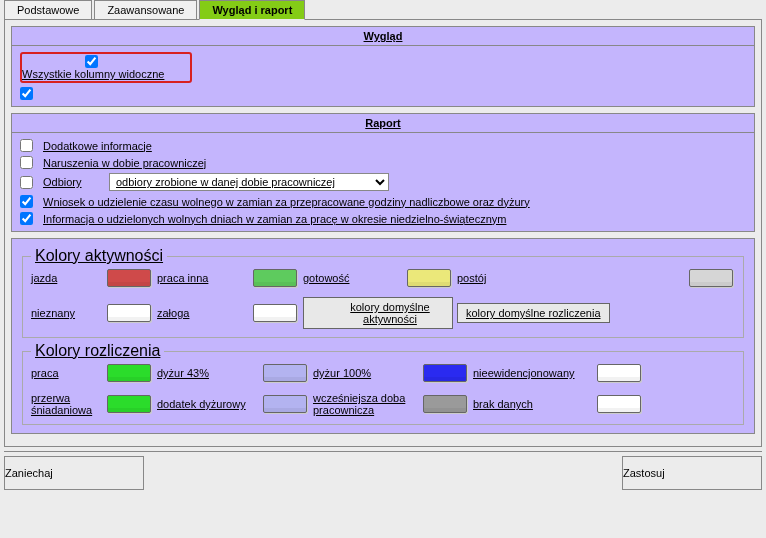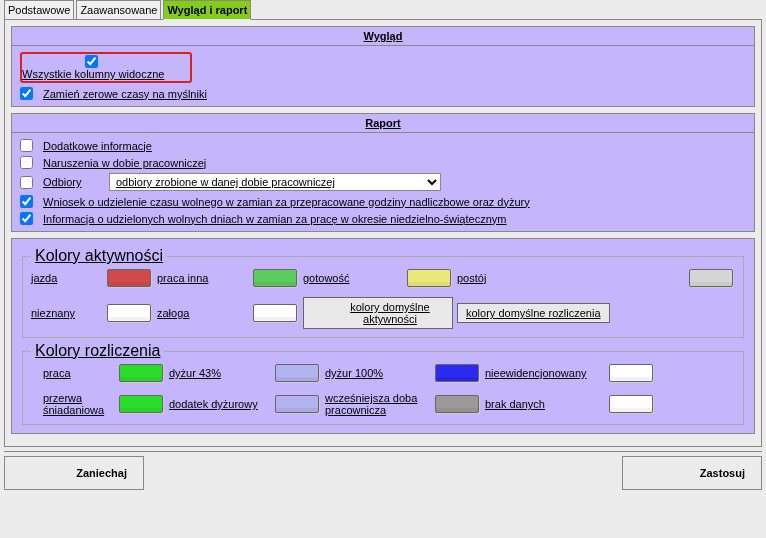--- a/index.html
+++ b/index.html
@@ -1,36 +1,36 @@
 <!DOCTYPE html>
 <html><head>
 <meta charset="utf-8">
 <style>
 * { box-sizing: border-box; margin: 0; padding: 0; }
 body { font-family: Tahoma, Arial, sans-serif; font-size: 11px; background: #ececec; width: 766px; }
 .tabs { display: flex; padding: 0 4px; position: relative; z-index: 1; }
-.tab { padding: 3px 3px; border: 1px solid #888; border-bottom: none; background: #f0f0f0; margin-right: 2px; cursor: pointer; }
+.tab { padding: 3px 12px; border: 1px solid #888; border-bottom: none; background: #f0f0f0; margin-right: 2px; cursor: pointer; }
 .tab.active { background: #84cc16; font-weight: bold; border-bottom: 1px solid #ececec; margin-bottom: -1px; }
 .panel { border: 1px solid #888; margin: 0 4px 4px 4px; padding: 6px; background: #ececec; }
 .group { border: 1px solid #888; margin-bottom: 6px; background: #c4b5fd; text-decoration: underline; }
 .group-header { text-align: center; font-weight: bold; padding: 3px 0; border-bottom: 1px solid #888; }
 .group-body { padding: 4px 8px; }
 .row { display: flex; align-items: center; padding: 2px 0; gap: 6px; }
 .checkbox { width: 13px; height: 13px; margin-right: 4px; }
 .highlight-red { border: 2px solid #d82020; border-radius: 3px; display: inline-flex; align-items: center; padding: 1px 26px 1px 0; flex-direction: column; }
-select { font-size: 11px; padding: 1px 2px; width: 332px; border: 1px solid #888; background: #fff; }
+select { font-size: 11px; padding: 1px 2px; width: 280px; border: 1px solid #888; background: #fff; }
 .fieldset-label { font-size: 16px; padding: 0 4px; }
 fieldset { border: 1px solid #aaa; margin: 4px 2px; padding: 4px 8px 8px 8px; }
 .color-grid { display: grid; grid-template-columns: 72px 46px 92px 46px 100px 46px auto 46px; align-items: center; row-gap: 10px; column-gap: 4px; }
 .swatch { width: 44px; height: 18px; border: 1px solid #666; border-radius: 2px; box-shadow: inset 0 -4px 0 rgba(0,0,0,.05), 1px 1px 0 #ccc; }
 .btn-inline { border: 1px solid #666; background: #e8e8e8; padding: 3px 8px; font-size: 11px; cursor: pointer; }
 .footer { display: flex; border-top: 1px solid #888; margin: 0 4px 4px 4px; }
-.footer-btn { flex: 0 0 140px; text-align: right; padding: 10px 16px; font-weight: bold; border: 1px solid #888; background: #ececec; cursor: pointer; margin: 4px 0; }
+.footer-btn { flex: 0 0 140px; text-align: left; padding: 10px 0; font-weight: normal; border: 1px solid #888; background: #ececec; cursor: pointer; margin: 4px 0; }
 .footer-spacer { flex: 1; }
-.settle-grid { display: grid; grid-template-columns: 72px 46px 102px 46px 106px 46px 120px 46px; align-items: center; row-gap: 10px; column-gap: 4px; margin-left: 12px; }
+.settle-grid { display: grid; grid-template-columns: 72px 46px 102px 46px 106px 46px 120px 46px; align-items: center; row-gap: 10px; column-gap: 4px; }
 </style>
 </head>
 <body>
 
 <div class="tabs">
   <div class="tab">Podstawowe</div>
   <div class="tab">Zaawansowane</div>
   <div class="tab active">Wygląd i raport</div>
 </div>
 
@@ -40,21 +40,20 @@
     <div class="group-header">Wygląd</div>
     <div class="group-body">
       <div class="row">
         <span class="highlight-red">
           <input type="checkbox" class="checkbox" checked="" style="">
           <span>Wszystkie kolumny widoczne</span>
         </span>
       </div>
       <div class="row">
         <input type="checkbox" class="checkbox" checked="" style="">
-        <span>Zamień zerowe czasy na myślniki</span>
       </div>
     </div>
   </div>
 
   <div class="group">
     <div class="group-header">Raport</div>
     <div class="group-body">
       <div class="row">
         <input type="checkbox" class="checkbox" style="">
         <span>Dodatkowe informacje</span>

